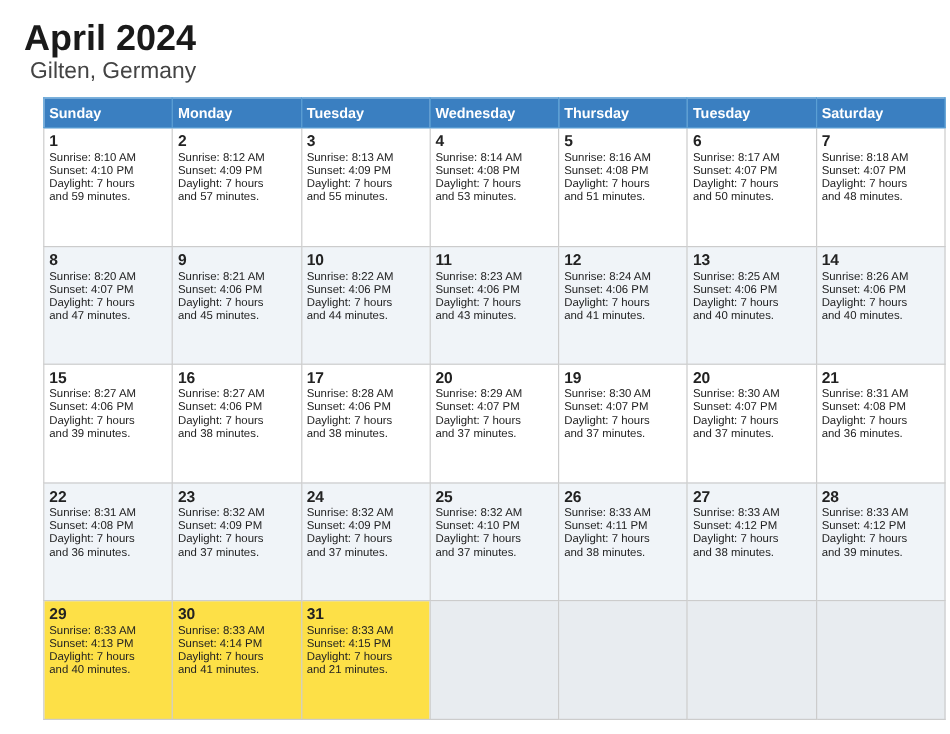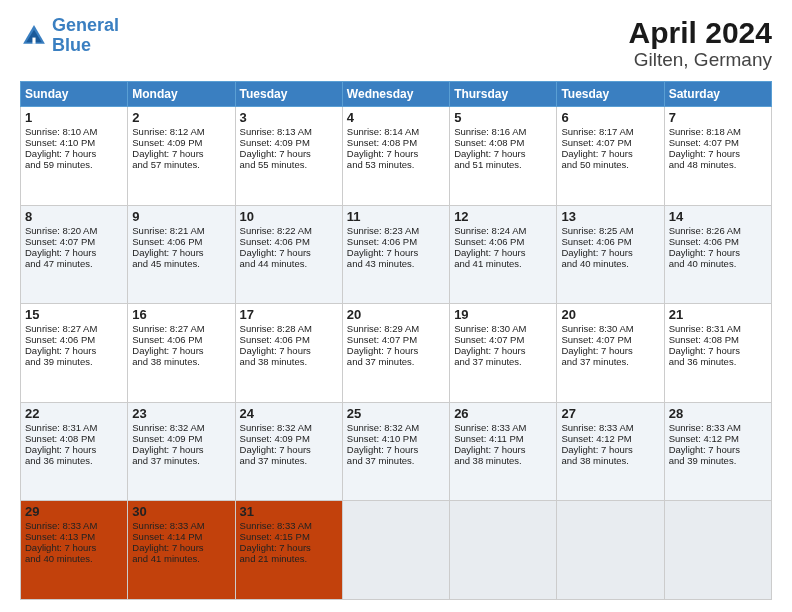--- a/index.html
+++ b/index.html
@@ -50,20 +50,21 @@
     }
     .location {
       font-size: 19px;
       color: #444;
     }
     .calendar {
       flex: 1;
       border-collapse: collapse;
       width: 100%;
       table-layout: fixed;
+      margin-left: 16px;
     }
     .calendar th {
       background: #3a7fc1;
       color: #fff;
       font-size: 12px;
       font-weight: bold;
       padding: 5px 4px;
       text-align: left;
       border: 1px solid #5a9fd4;
     }
@@ -73,48 +74,37 @@
       padding: 3px 4px;
       font-size: 9.5px;
       color: #222;
       background: #fff;
       height: 88px;
     }
     .calendar tr:nth-child(even) td {
       background: #f0f4f8;
     }
     .calendar tr:last-child td {
-      background: #c2410c;
+      background: #fde047;
     }
     .day-num {
       font-size: 13px;
       font-weight: bold;
       display: block;
       margin-bottom: 1px;
     }
     .empty {
       background: #e8ecf0 !important;
     }
   </style>
 </head>
 <body>
 
 <div class="page">
   <div class="header">
-    <div class="logo">
-      <svg class="logo-icon" viewBox="0 0 36 36">
-        <polygon points="18,4 32,28 4,28" fill="#3a7fc1"></polygon>
-        <polygon points="18,10 28,26 8,26" fill="#1a5a9a"></polygon>
-        <rect x="16" y="20" width="4" height="8" fill="#fff"></rect>
-      </svg>
-      <div class="logo-text">
-        <div><span>General</span></div>
-        <div><span style="color:#3a7fc1">Blue</span></div>
-      </div>
-    </div>
     <div class="title-area">
       <div class="month-title">April 2024</div>
       <div class="location">Gilten, Germany</div>
     </div>
   </div>
 
   <table class="calendar">
     <thead>
       <tr id="header-row">
           <th>Sunday</th>

